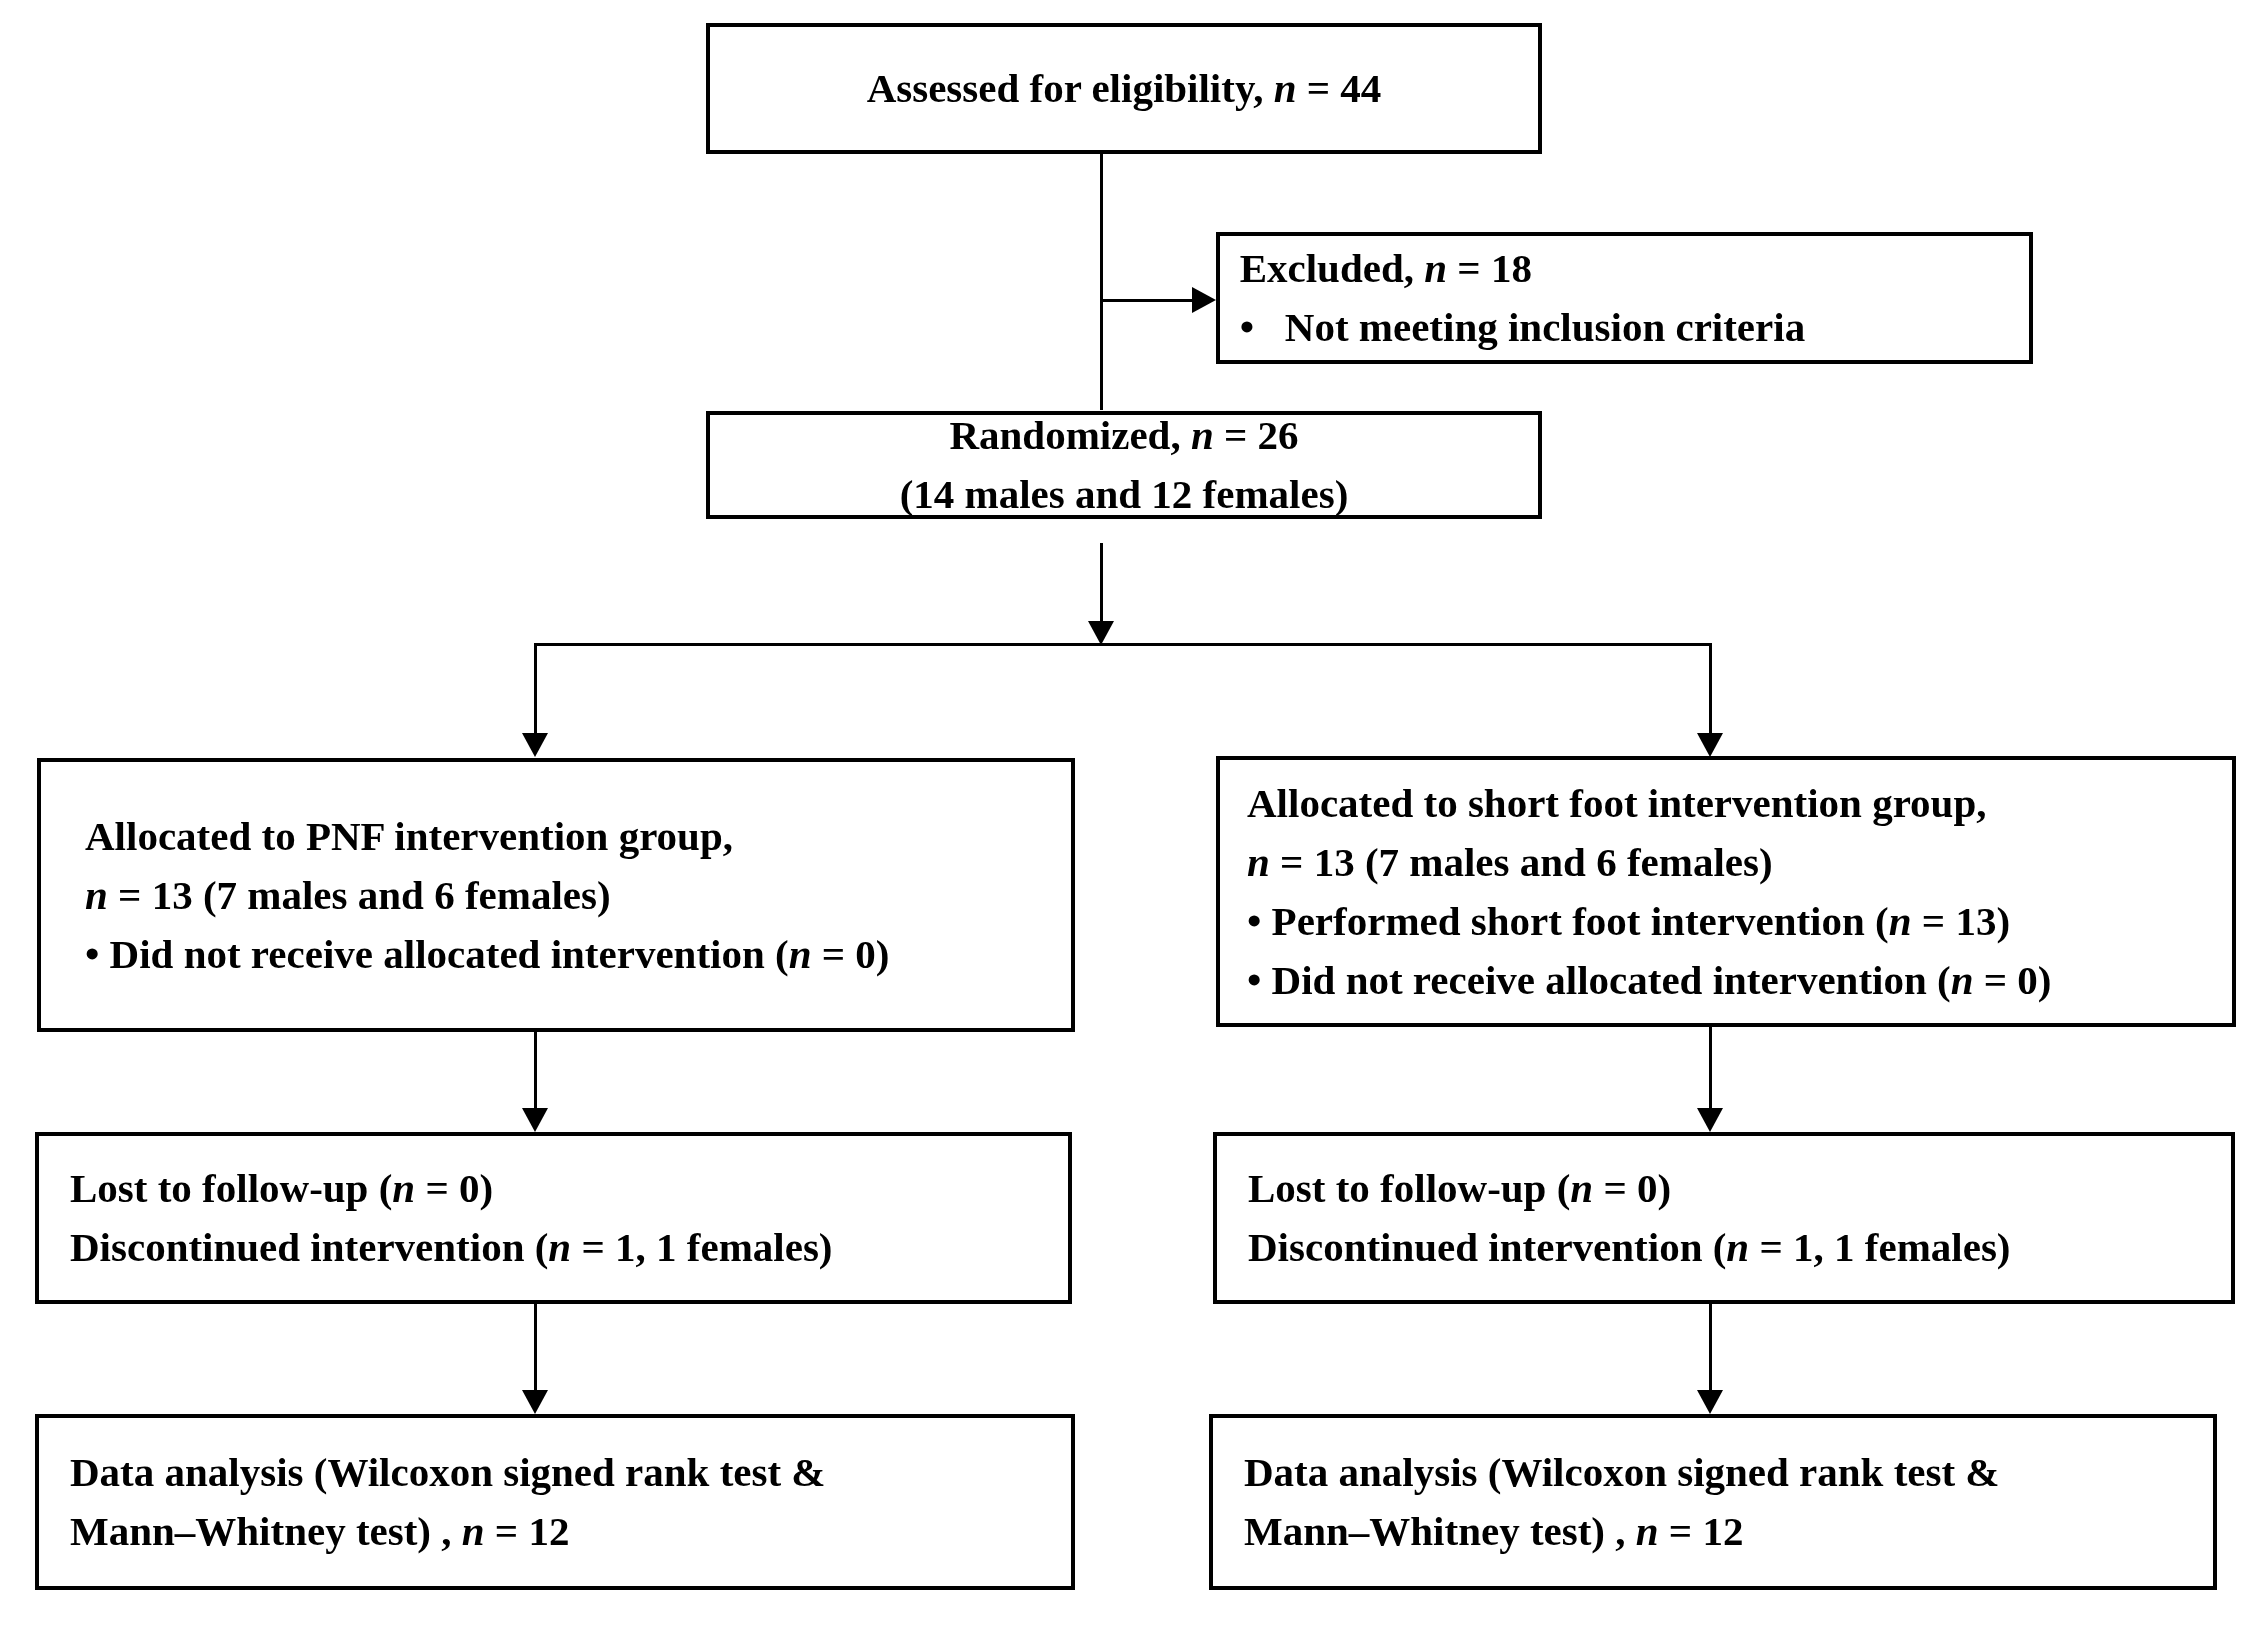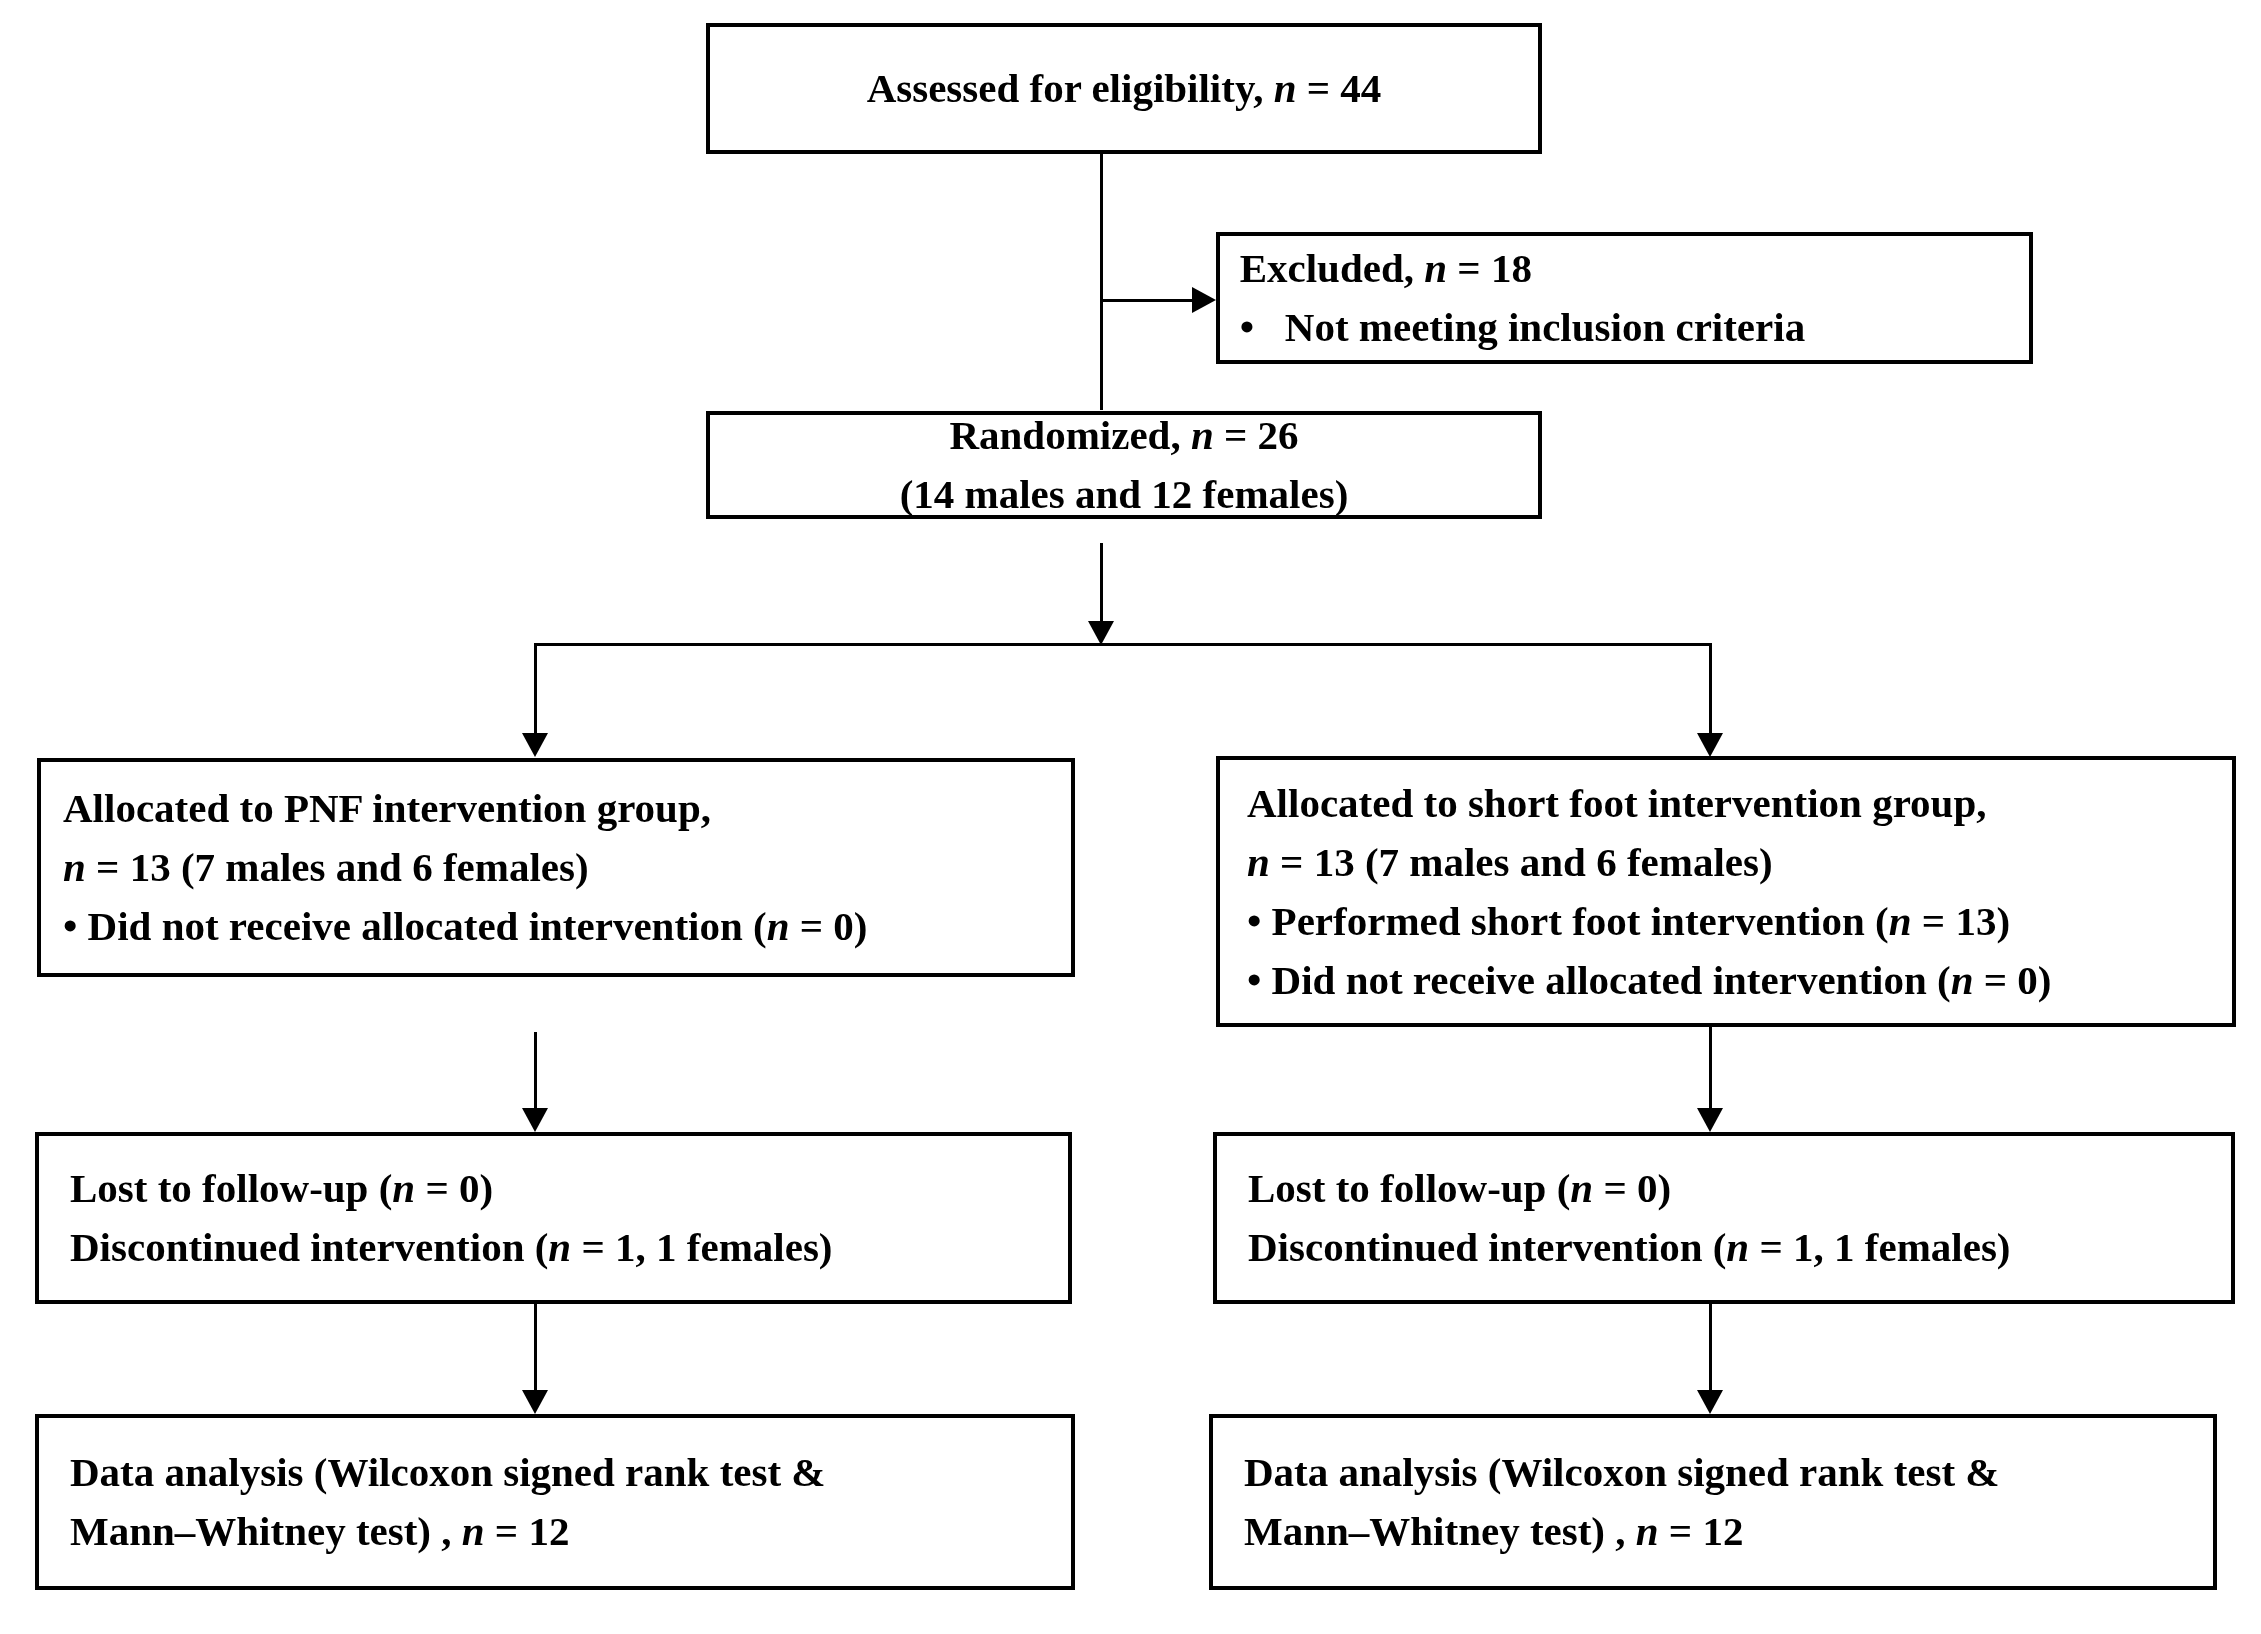--- a/index.html
+++ b/index.html
@@ -101,21 +101,21 @@
   <div class="arrow-down" style="left:1088px; top:621px;"></div>
 
   <div class="hline" style="left:534px; top:643px; width:1177px;"></div>
 
   <div class="vline" style="left:534px; top:643px; height:91px;"></div>
   <div class="arrow-down" style="left:522px; top:733px;"></div>
 
   <div class="vline" style="left:1709px; top:643px; height:91px;"></div>
   <div class="arrow-down" style="left:1697px; top:733px;"></div>
 
-  <div class="box left-text" style="left:37px; top:758px; width:1038px; height:219px; padding-left:22px; padding-right:11.2px;">
+  <div class="box left-text" style="left:37px; top:758px; width:1038px; height:274px; padding-left:44px; padding-right:11.2px;">
     <div class="line"><span>Allocated to PNF intervention group,</span></div>
     <div class="line"><span class="it">n</span><span> = 13 (7 males and 6 females)</span></div>
     <div class="line"><span>• Did not receive allocated intervention (</span><span class="it">n</span><span> = 0)</span></div>
   </div>
 
   <div class="box left-text" style="left:1216px; top:756px; width:1020px; height:271px; padding-left:27px; padding-right:1px;">
     <div class="line"><span>Allocated to short foot intervention group,</span></div>
     <div class="line"><span class="it">n</span><span> = 13 (7 males and 6 females)</span></div>
     <div class="line"><span>• Performed short foot intervention (</span><span class="it">n</span><span> = 13)</span></div>
     <div class="line"><span>• Did not receive allocated intervention (</span><span class="it">n</span><span> = 0)</span></div>

